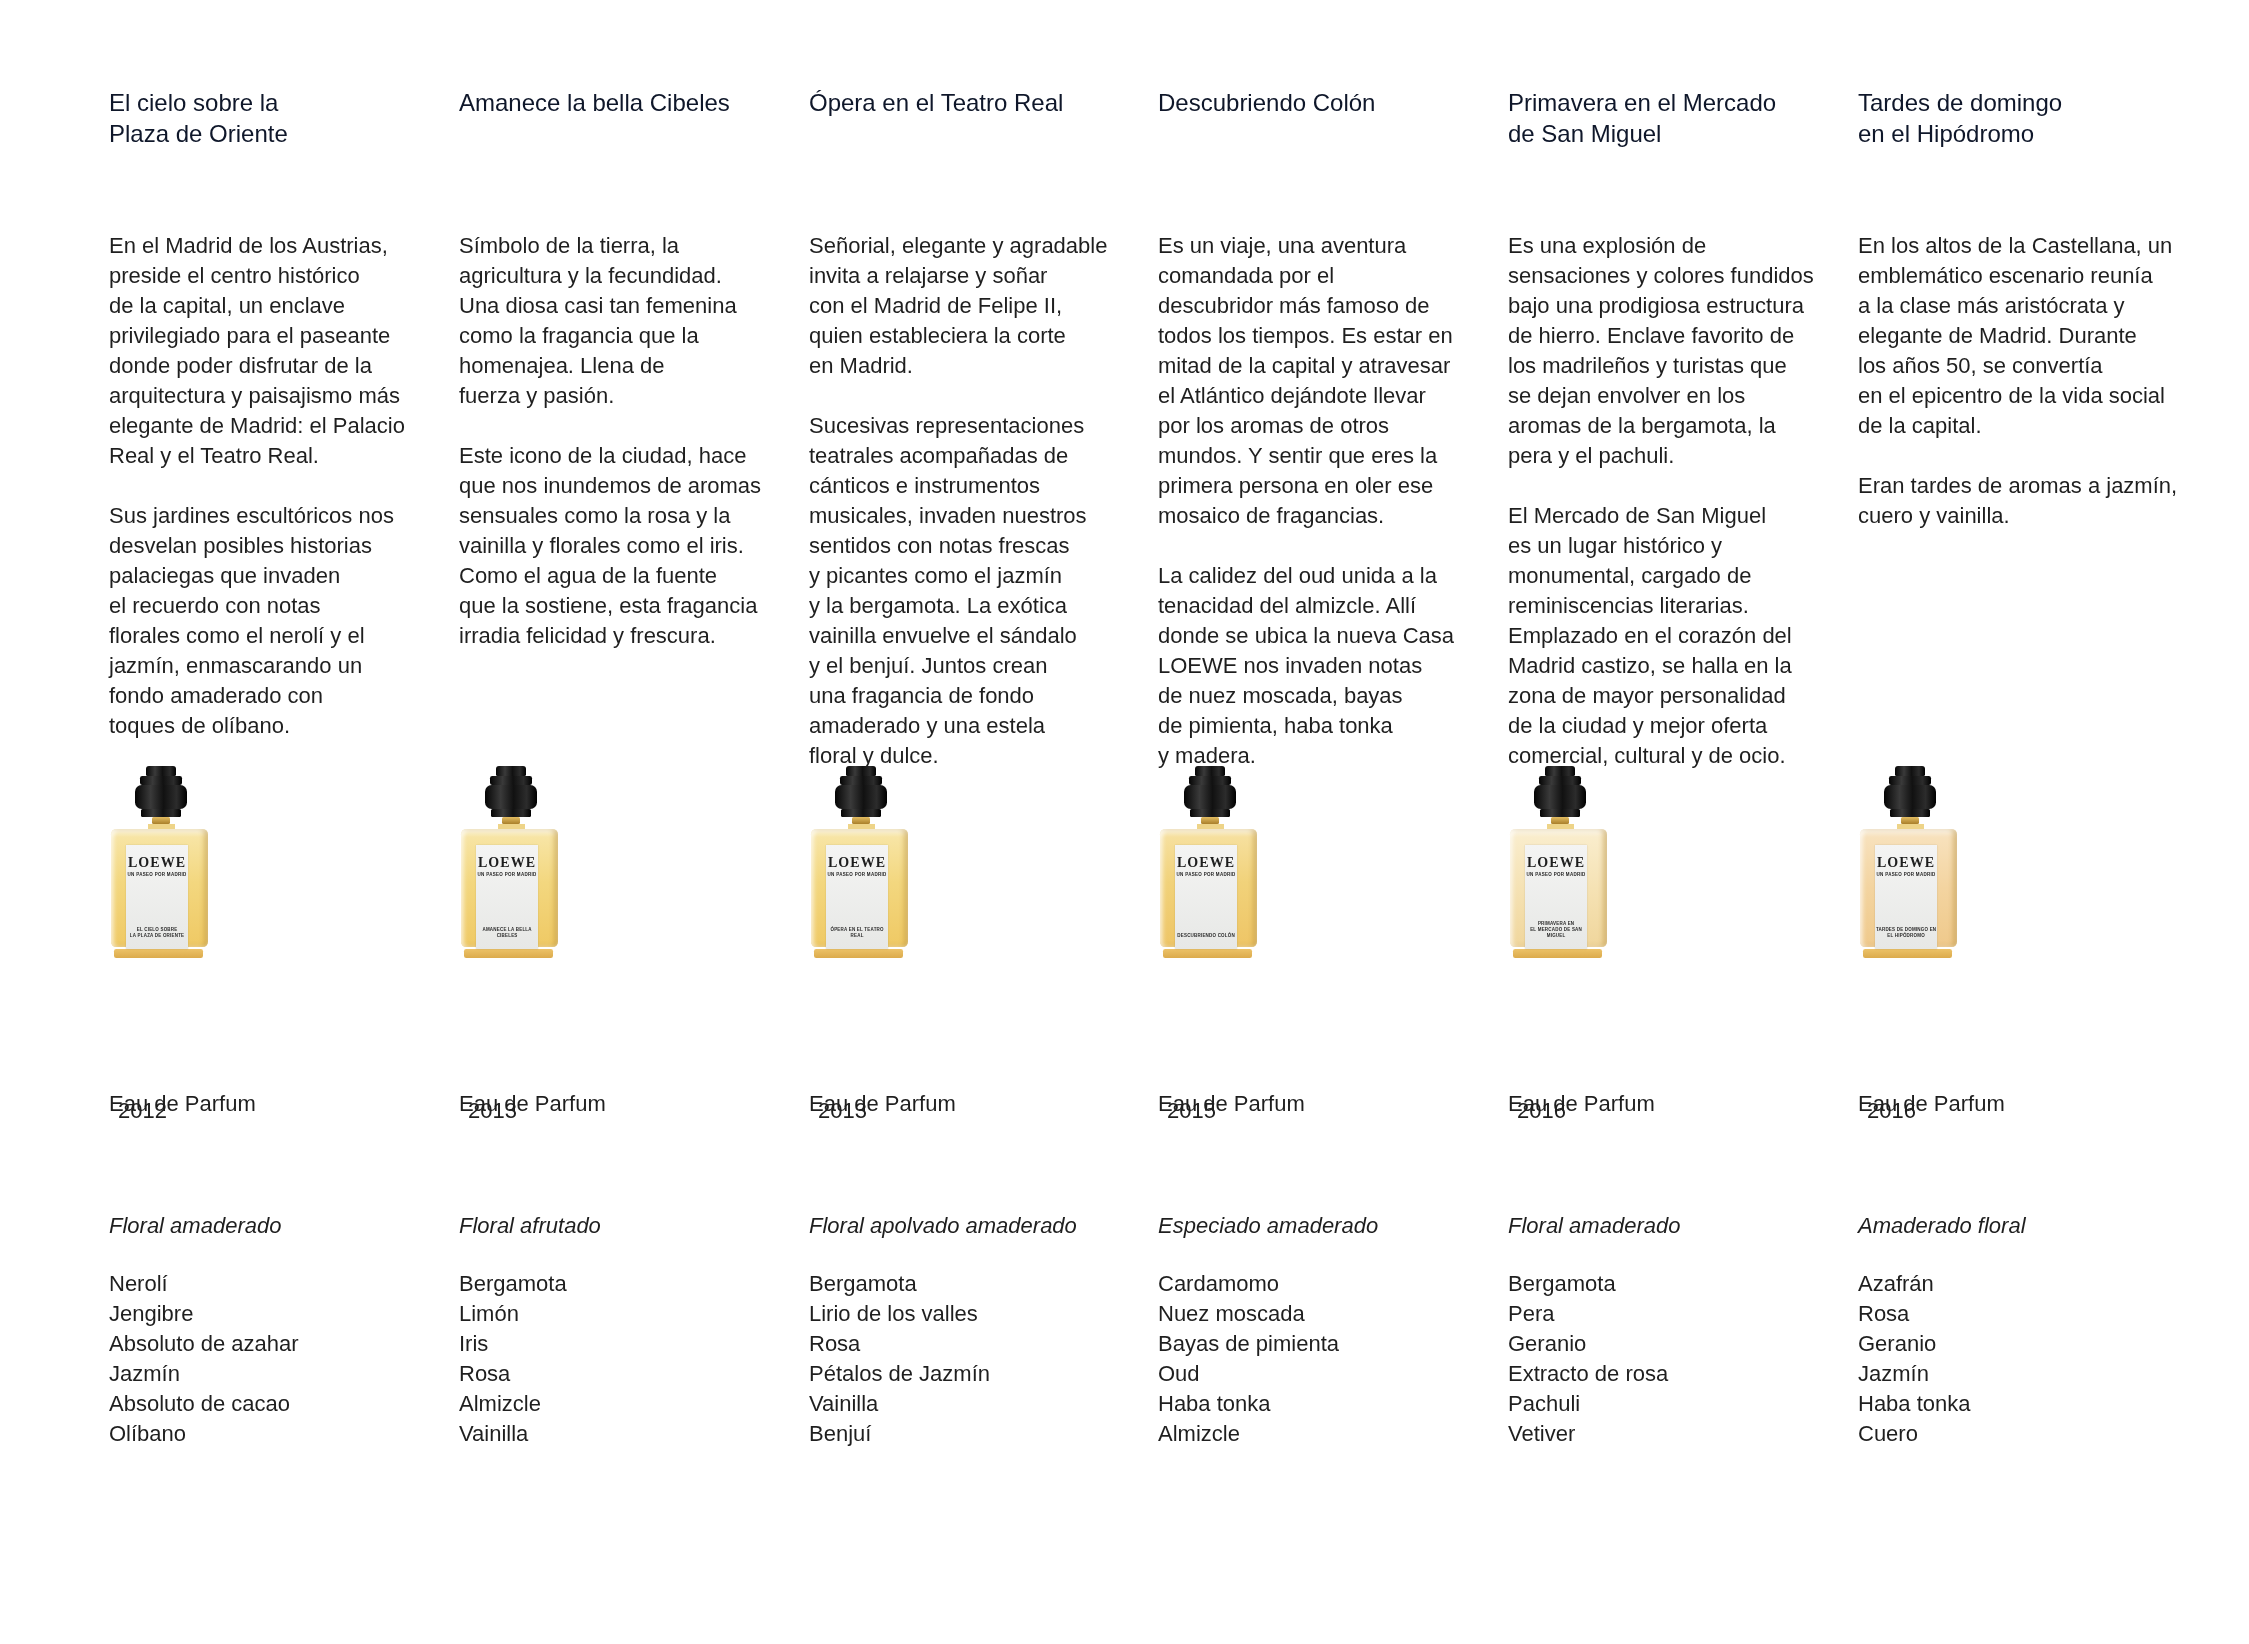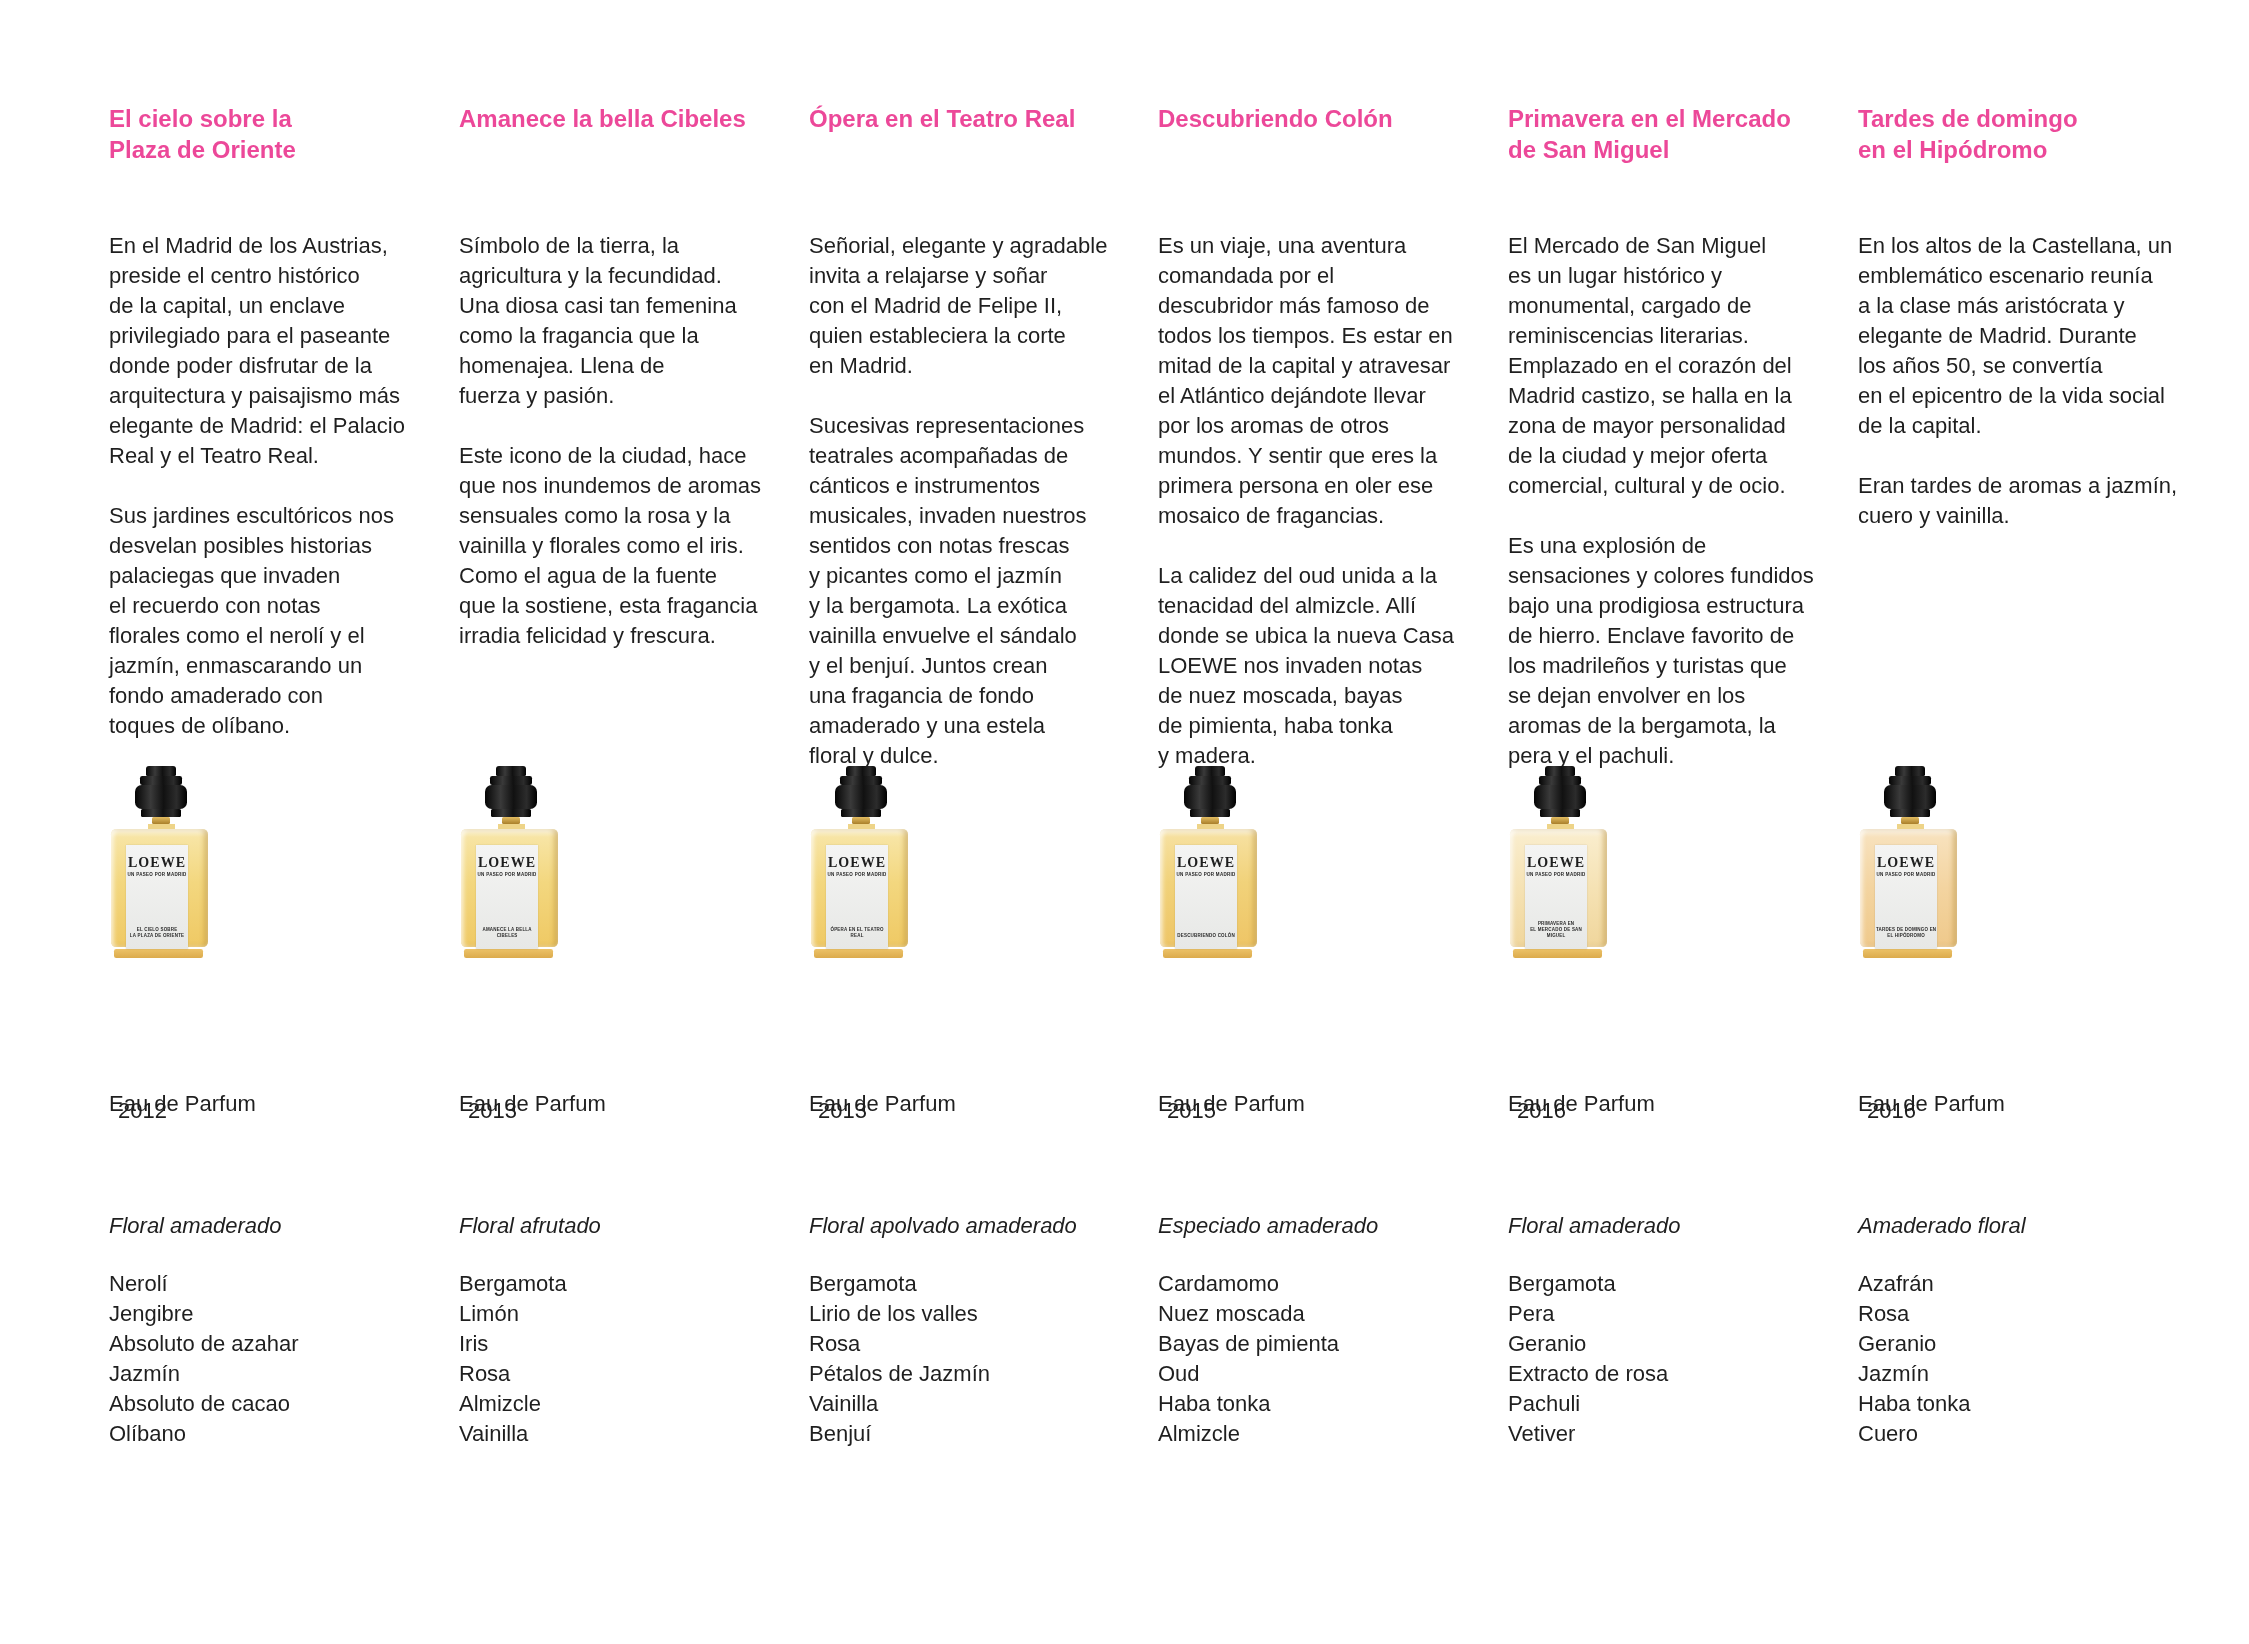--- a/index.html
+++ b/index.html
@@ -3,23 +3,23 @@
 <meta charset="utf-8">
 <style>
   html,body{margin:0;padding:0;}
   body{
     width:2250px;height:1644px;background:#ffffff;
     font-family:"Liberation Sans",sans-serif;color:#1c1c1c;
     position:relative;overflow:hidden;
   }
   .col{position:absolute;top:0;width:339px;height:1644px;}
   .title{
-    position:absolute;top:104px;left:0;margin:0;
-    font-size:24px;font-weight:700;line-height:30.5px;
-    white-space:pre;color:#ec4899;
+    position:absolute;top:88px;left:0;margin:0;
+    font-size:24px;font-weight:400;line-height:30.5px;
+    white-space:pre;color:#0f172a;
   }
   .desc{position:absolute;top:195px;left:0;margin-top:36px;}
   .desc p{
     margin:0 0 30px 0;font-size:22px;line-height:30px;
     white-space:pre;color:#1f1f1f;font-weight:400;
   }
   
   .bottle{position:absolute;top:766px;left:0;width:104px;height:231px;}
   .cap div{margin:0 auto;background:linear-gradient(90deg,#050505,#3a3a3a 30%,#111 55%,#2c2c2c 80%,#000);}
   .cap .t1{width:30px;height:9.7px;border-radius:3px 3px 1.5px 1.5px;}
@@ -267,37 +267,37 @@
 Bayas de pimienta
 Oud
 Haba tonka
 Almizcle</div>
 </div>
 
 <div class="col" style="left:1508px">
   <h2 class="title">Primavera en el Mercado
 de San Miguel</h2>
   <div class="desc">
+    <p>Es una explosión de
+sensaciones y colores fundidos
+bajo una prodigiosa estructura
+de hierro. Enclave favorito de
+los madrileños y turistas que
+se dejan envolver en los
+aromas de la bergamota, la
+pera y el pachuli.</p>
     <p>El Mercado de San Miguel
 es un lugar histórico y
 monumental, cargado de
 reminiscencias literarias.
 Emplazado en el corazón del
 Madrid castizo, se halla en la
 zona de mayor personalidad
 de la ciudad y mejor oferta
 comercial, cultural y de ocio.</p>
-    <p>Es una explosión de
-sensaciones y colores fundidos
-bajo una prodigiosa estructura
-de hierro. Enclave favorito de
-los madrileños y turistas que
-se dejan envolver en los
-aromas de la bergamota, la
-pera y el pachuli.</p>
   </div>
   <div class="bottle">
     <div class="cap">
         <div class="t1"></div>
         <div class="t2"></div>
         <div class="t3"></div>
         <div class="t4"></div>
       </div>
     <div class="collar"></div>
     <div class="neck"></div>

